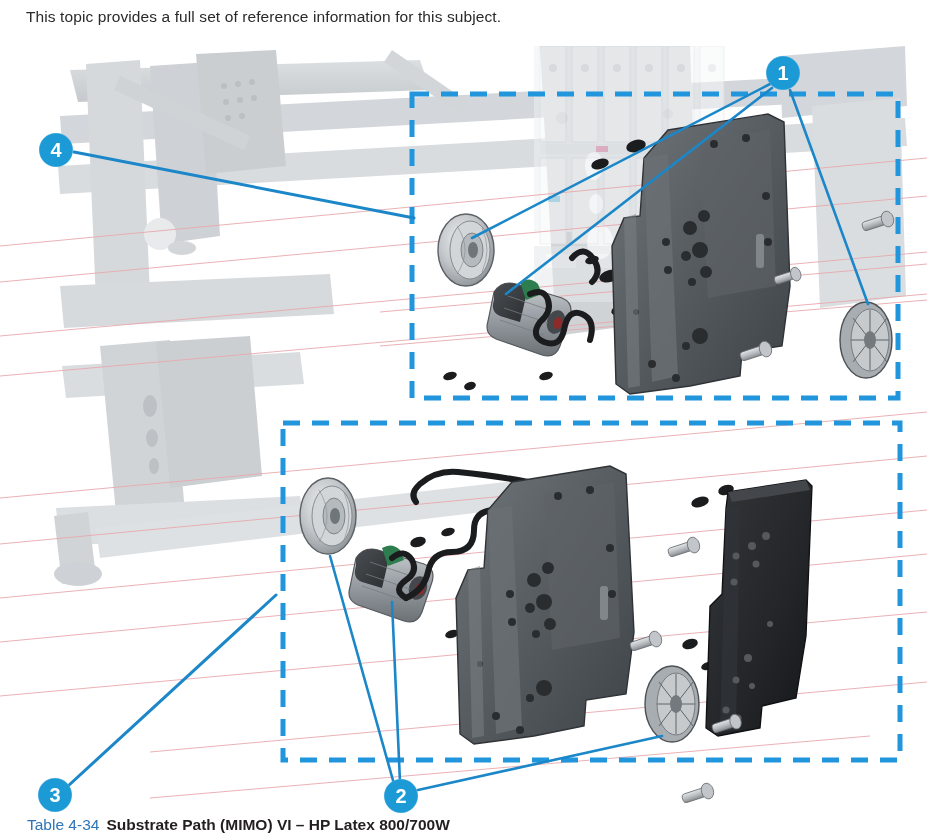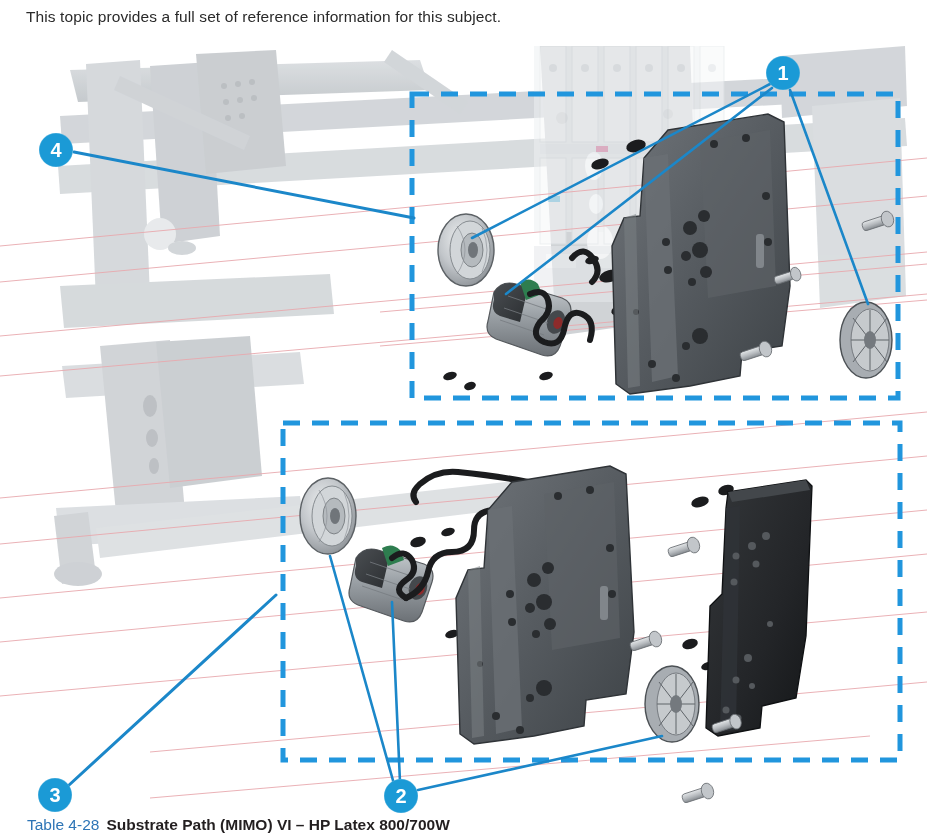--- a/index.html
+++ b/index.html
@@ -483,16 +483,16 @@
     </div>
     <div class="callout" style="left:384px; top:733px;">
       <span>2</span>
     </div>
     <div class="callout" style="left:38px; top:732px;">
       <span>3</span>
     </div>
   </div>
 
   <div class="caption">
-    <span class="tnum">Table 4-28</span><span class="ttitle">Substrate Path (MIMO) VI – HP Latex 800/700W</span>
+    <span class="tnum">Table 4-34</span><span class="ttitle">Substrate Path (MIMO) VI – HP Latex 800/700W</span>
   </div>
 
 </div>
 
 </body></html>

